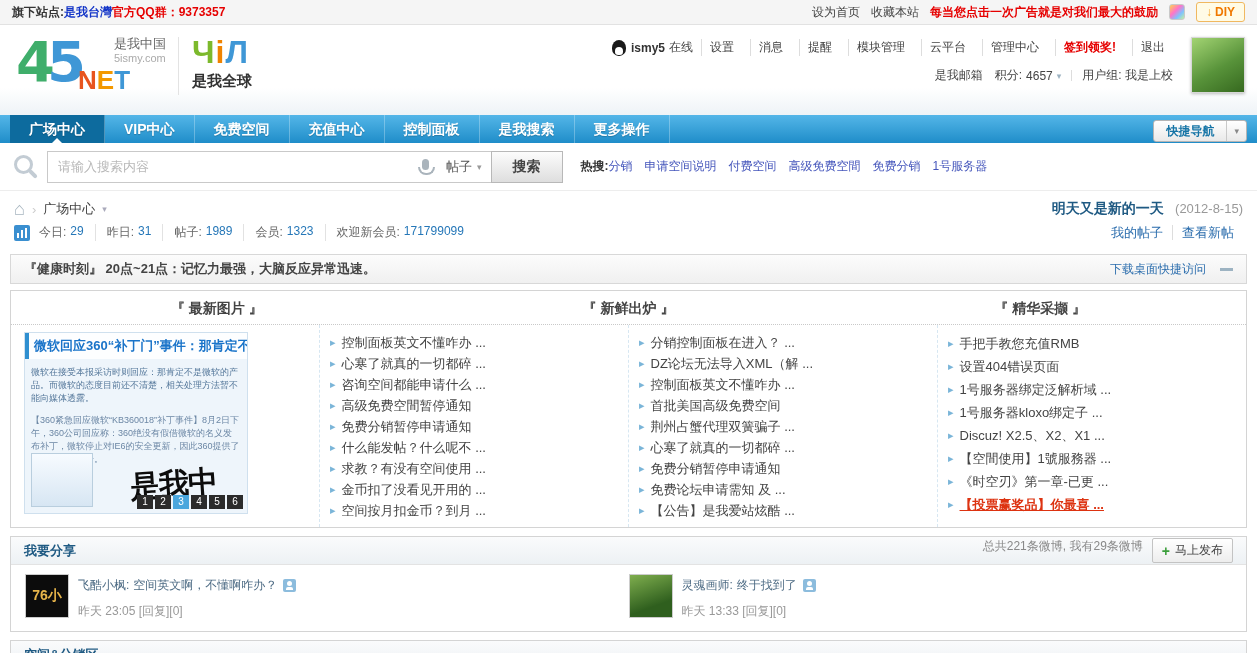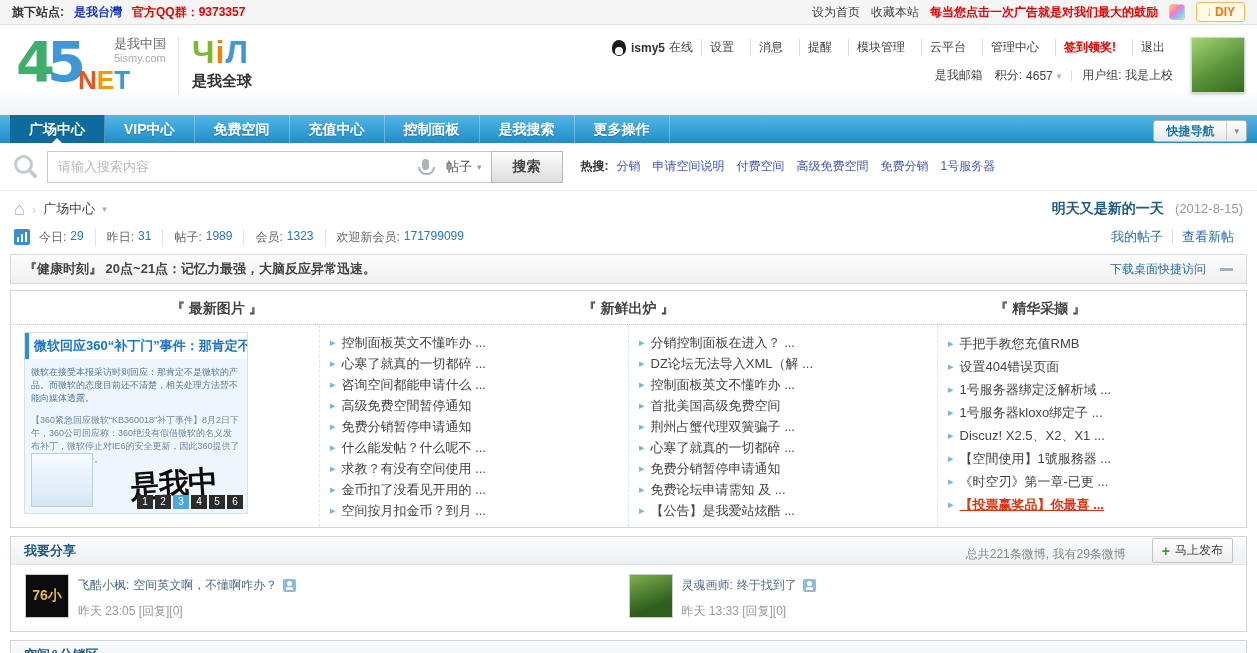--- a/index.html
+++ b/index.html
@@ -5,21 +5,21 @@
 <style>
   *{box-sizing:border-box}
   body{margin:0;width:1257px;height:653px;overflow:hidden;background:#fff;
        font-family:"Liberation Sans","DejaVu Sans",sans-serif;font-size:12px;color:#333}
   a{text-decoration:none;color:inherit;cursor:pointer}
   ul{list-style:none;margin:0;padding:0}
 
   
   .topbar{height:25px;background:#f5f5f5;border-bottom:1px solid #e2e2e2;
           display:flex;justify-content:space-between;align-items:center;padding:0 12px}
-  .tb-left{display:flex;gap:10px;align-items:center;font-weight:bold}
+  .tb-left{display:flex;align-items:center;font-weight:bold}
   .tb-sites{color:#333}
   .tb-site-link{color:#1436c8}
   .tb-qq{color:#e60000}
   .tb-right{display:flex;gap:11px;align-items:center}
   .tb-plain{color:#444}
   .tb-ad{color:#e60000;font-weight:bold}
   .theme-icon{width:16px;height:16px;border-radius:3px;border:1px solid #c9c9c9;
       background:linear-gradient(135deg,#ffd34d,#ff74c8 40%,#7fc3ff 70%,#c6f29b)}
   .diy-btn{border:1px solid #f0b860;background:#fffbe6;color:#f07800;font-weight:bold;
       border-radius:3px;padding:2px 9px;display:flex;gap:3px;align-items:center;font-size:12px}
@@ -84,35 +84,35 @@
   .s-input::placeholder{color:#b8b8b8}
   .mic-icon{width:7px;height:11px;background:#aab4bc;border-radius:4px;position:relative;margin:0 8px 4px 4px;flex:none}
   .mic-icon::after{content:"";position:absolute;left:-4px;bottom:-5px;width:13px;height:6px;
       border:2px solid #aab4bc;border-top:none;border-radius:0 0 9px 9px}
   .cat{display:flex;align-items:center;gap:5px;color:#555;padding:0 9px;font-size:13px;cursor:pointer;height:100%}
   .cat-caret{color:#999;font-size:9px}
   .s-btn{height:32px;padding:0 21px;border:1px solid #b8b8b8;background:linear-gradient(#fcfcfc,#dedede);
       font-weight:bold;font-size:14px;color:#444;cursor:pointer;margin-left:-1px;
       font-family:Liberation Mono, monospace}
   .hot{margin-left:18px;font-size:12px;white-space:nowrap}
-  .hot-label{font-weight:bold;color:#333;margin-right:8px}
+  .hot-label{font-weight:bold;color:#333;}
   .hot-link{color:#4455bb;margin-right:12px}
 
   
   .crumb-row{height:30px;display:flex;align-items:center;justify-content:space-between;padding:0 14px;margin-top:3px}
   .crumb-left{display:flex;align-items:center;gap:7px}
   .home-icon{font-size:18px;color:#a8b6c0;line-height:1;cursor:pointer}
   .crumb-sep{color:#ccc;font-size:13px}
   .crumb-cur{color:#444;font-size:13px;cursor:pointer}
   .crumb-caret{color:#aab;font-size:9px}
   .slogan{color:#1f5a83;font-weight:bold;font-size:14px}
   .date{color:#999;margin-left:8px;font-size:13px}
 
   
-  .stats-row{height:26px;display:flex;align-items:center;justify-content:space-between;padding:0 14px}
+  .stats-row{height:26px;display:flex;align-items:flex-start;justify-content:space-between;padding:0 14px}
   .stats-left{display:flex;align-items:center}
   .chart-icon{margin-right:9px;flex:none;display:block}
   #stats-list{display:flex}
   .stat{display:flex;gap:4px;padding:0 11px}
   .stat:first-child{padding-left:0}
   .stat + .stat{border-left:1px solid #e2e2e2}
   .s-label{color:#666}
   .s-value{color:#2577b8}
   .stats-links a{color:#2b6dad;font-size:13px;padding:0 9px}
   .stats-links a + a{border-left:1px solid #ddd}
@@ -154,21 +154,21 @@
   .car-pager{position:absolute;right:4px;bottom:4px;display:flex;gap:2px}
   .page{width:16px;height:14px;background:#2b2b2b;color:#fff;font-size:10px;text-align:center;
       line-height:14px;cursor:pointer}
   .page.active{background:#4aa6dd}
 
   
   .share-box{margin:8px 10px 0;border:1px solid #d4d4d4;background:#fff}
   .box-head{height:28px;background:linear-gradient(#fafbfc,#edf1f4);border-bottom:1px solid #e3e3e3;
       display:flex;align-items:center;justify-content:space-between;padding:0 13px}
   .box-title{color:#1f5a83;font-weight:bold;font-size:13px}
-  .share-meta{color:#888;display:flex;align-items:flex-end;gap:26px;font-size:12px}
+  .share-meta{color:#888;display:flex;align-items:flex-start;gap:9px;font-size:12px}
   .pub-btn{display:flex;align-items:center;gap:5px;border:1px solid #c3c3c3;background:linear-gradient(#ffffff,#ededed);
       padding:3px 9px;border-radius:2px;color:#444;cursor:pointer;font-size:12px;
       font-family:"Liberation Sans","DejaVu Sans",sans-serif}
   .plus-icon{color:#3a9e3a;font-weight:bold;font-size:14px;line-height:10px}
   .share-posts{display:flex;padding:9px 14px 11px}
   .post{flex:1;display:flex;gap:9px;align-items:flex-start}
   .p-avatar{width:44px;height:44px;border:1px solid #ccc;flex:none;display:flex;
       align-items:center;justify-content:center;cursor:pointer}
   .av0{background:linear-gradient(160deg,#5a4f44,#171310 70%)}
   .av1{background:#0c0c0c}

